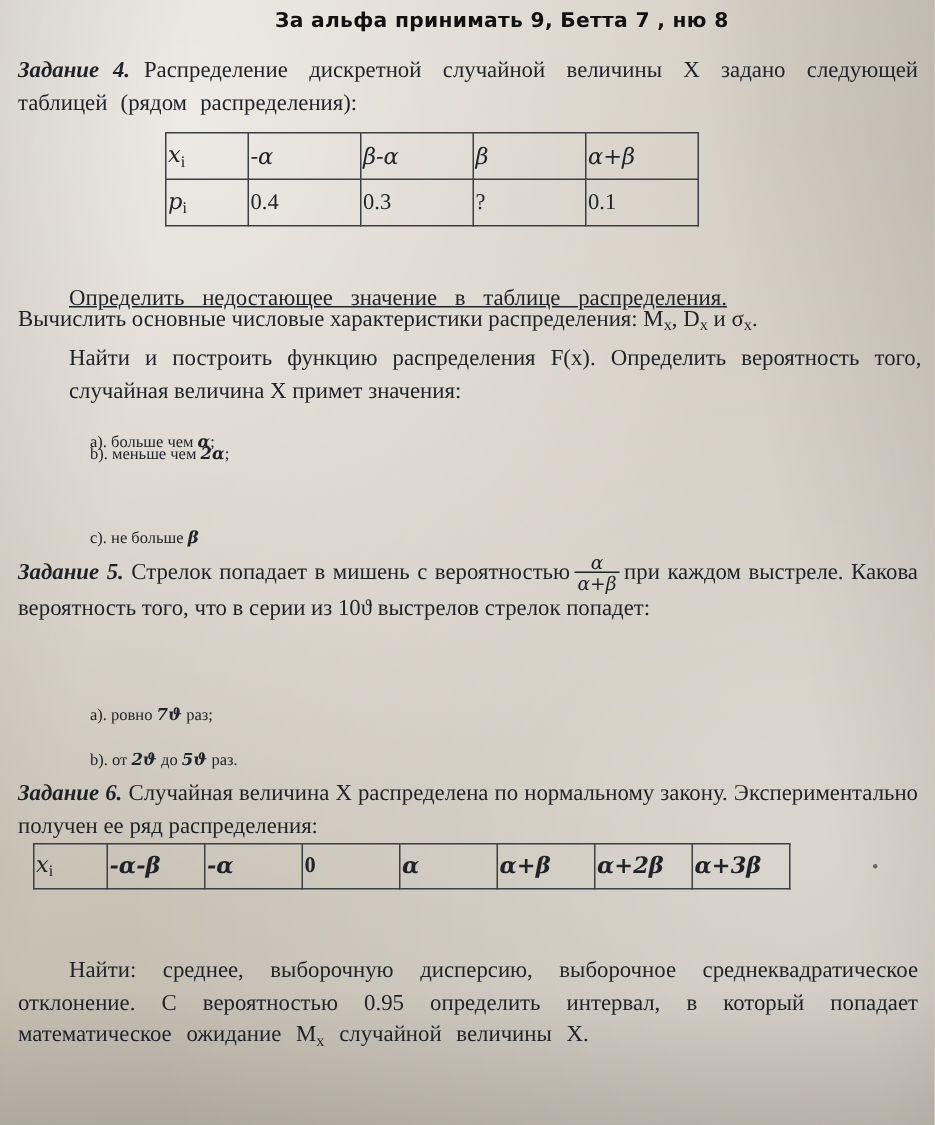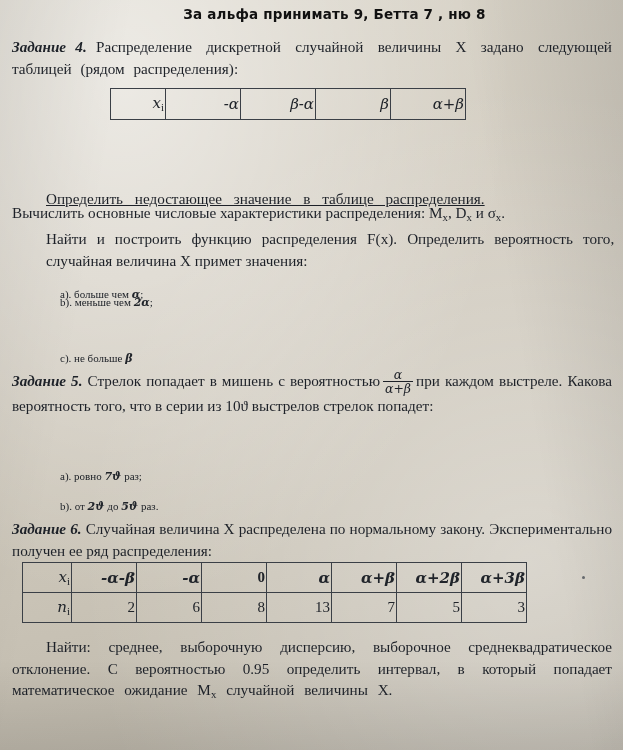--- a/index.html
+++ b/index.html
@@ -88,21 +88,21 @@
     word-spacing: 5px;
   }
 
   table.dist {
     border-collapse: collapse;
     font-size: 15px;
     background: transparent;
   }
   table.dist td {
     border: 1px solid #3a3f46;
-    text-align: right;
+    text-align: left;
     vertical-align: middle;
     font-family: "Liberation Serif", serif;
   }
 
   
   .tbl1 {
     position: absolute;
     left: 110px;
     top: 88px;
   }
@@ -179,20 +179,29 @@
     <table class="dist tbl1">
       <tbody>
           <tr>
         <td class="hdr">
           <span class="sym">x</span><span class="sub">i</span>
         </td>
         <td><span class="sym">-α</span></td>
         <td><span class="sym">β-α</span></td>
         <td><span class="sym">β</span></td>
         <td><span class="sym">α+β</span></td>
+      </tr>
+      <tr>
+        <td class="hdr">
+          <span class="sym">p</span><span class="sub">i</span>
+        </td>
+        <td>0.4</td>
+        <td>0.3</td>
+        <td>?</td>
+        <td>0.1</td>
       </tr>
     </tbody>
       </table>
 
     <div class="body-text indent" style="top: 188px; word-spacing: 8px; text-decoration: underline;">Определить недостающее значение в таблице распределения.</div>
 
     <div class="body-text" style="top: 202px;">
       <span>Вычислить основные числовые характеристики распределения: M</span><span class="sub">x</span><span>, D</span><span class="sub">x</span><span> и σ</span><span class="sub">x</span><span>.</span>
     </div>
 
@@ -237,32 +246,20 @@
           <span class="sym">x</span><span class="sub">i</span>
         </td>
         <td><span class="symb">-α-β</span></td>
         <td><span class="symb">-α</span></td>
         <td><span class="bold">0</span></td>
         <td><span class="symb">α</span></td>
         <td><span class="symb">α+β</span></td>
         <td><span class="symb">α+2β</span></td>
         <td><span class="symb">α+3β</span></td>
       </tr>
-      <tr>
-        <td class="hdr">
-          <span class="sym">n</span><span class="sub">i</span>
-        </td>
-        <td>2</td>
-        <td>6</td>
-        <td>8</td>
-        <td>13</td>
-        <td>7</td>
-        <td>5</td>
-        <td>3</td>
-      </tr>
     </tbody>
       </table>
 
     <div class="body-text indent" style="top: 636px; word-spacing: 6px;">
       <span>Найти: среднее, выборочную дисперсию, выборочное среднеквадратическое отклонение. С вероятностью 0.95 определить интервал, в который попадает математическое ожидание M</span><span class="sub">x</span><span> случайной величины X.</span>
     </div>
 
     <div class="dot-mark"></div>
 
   </div>

